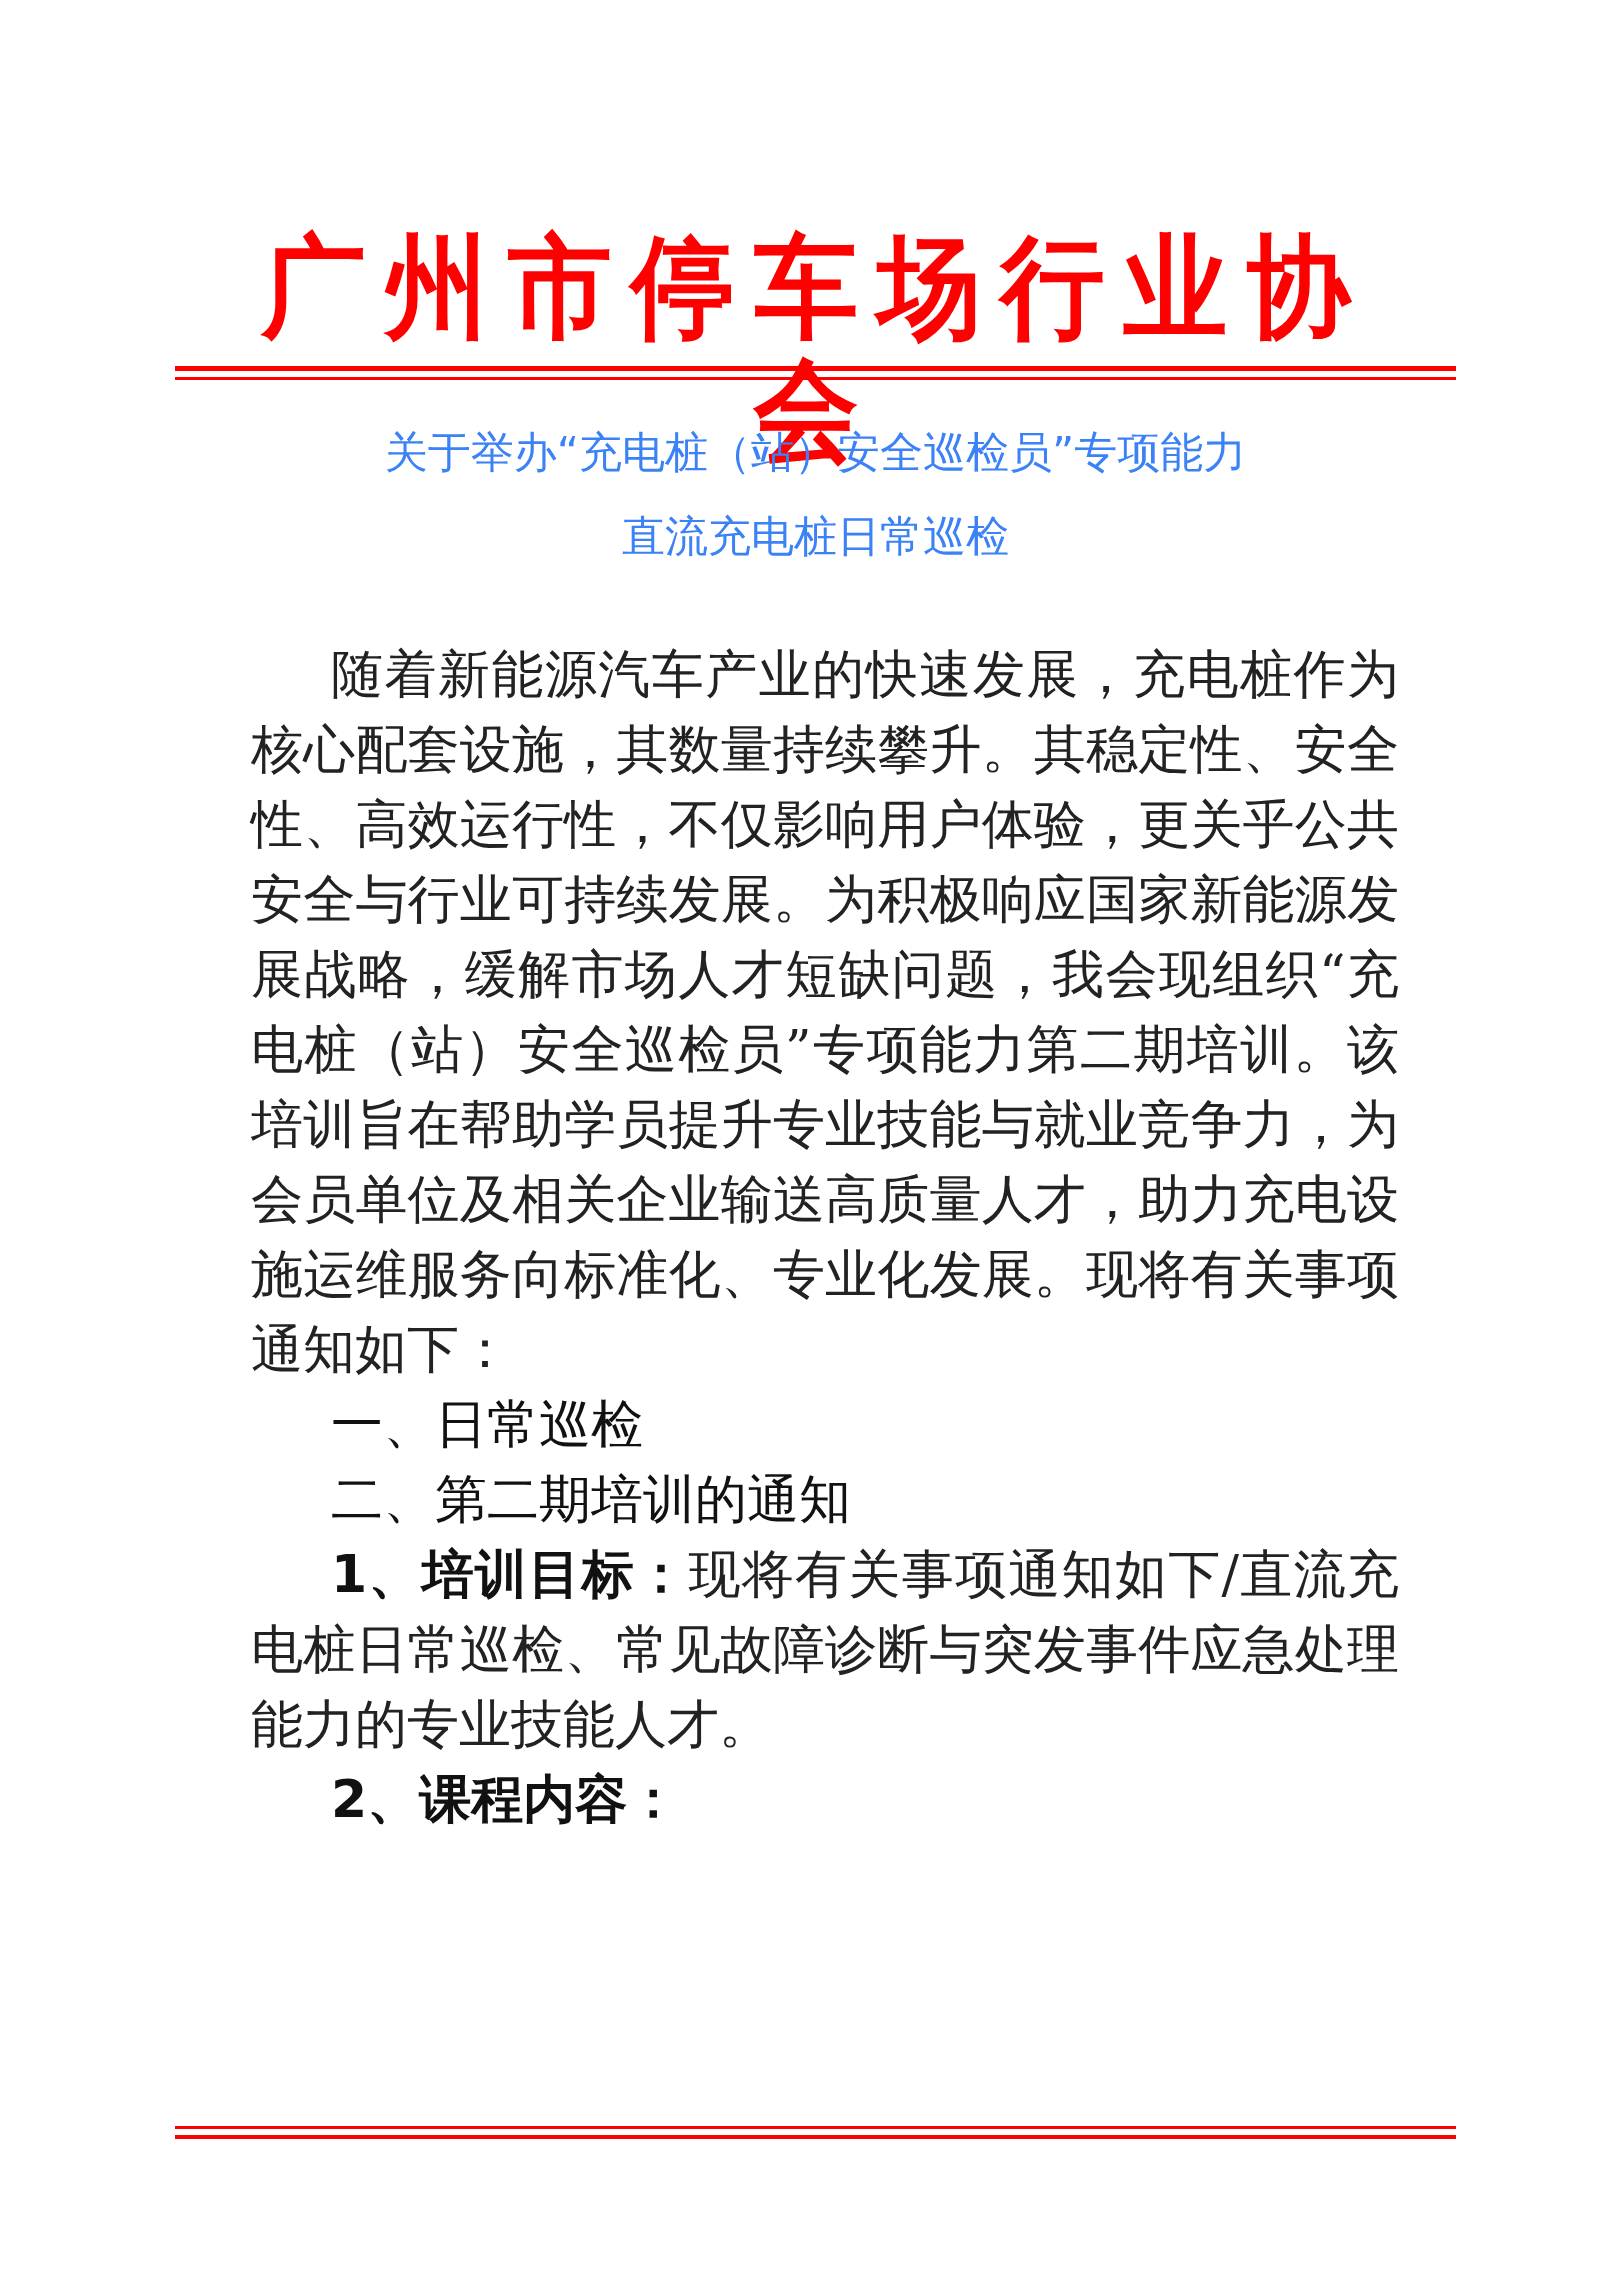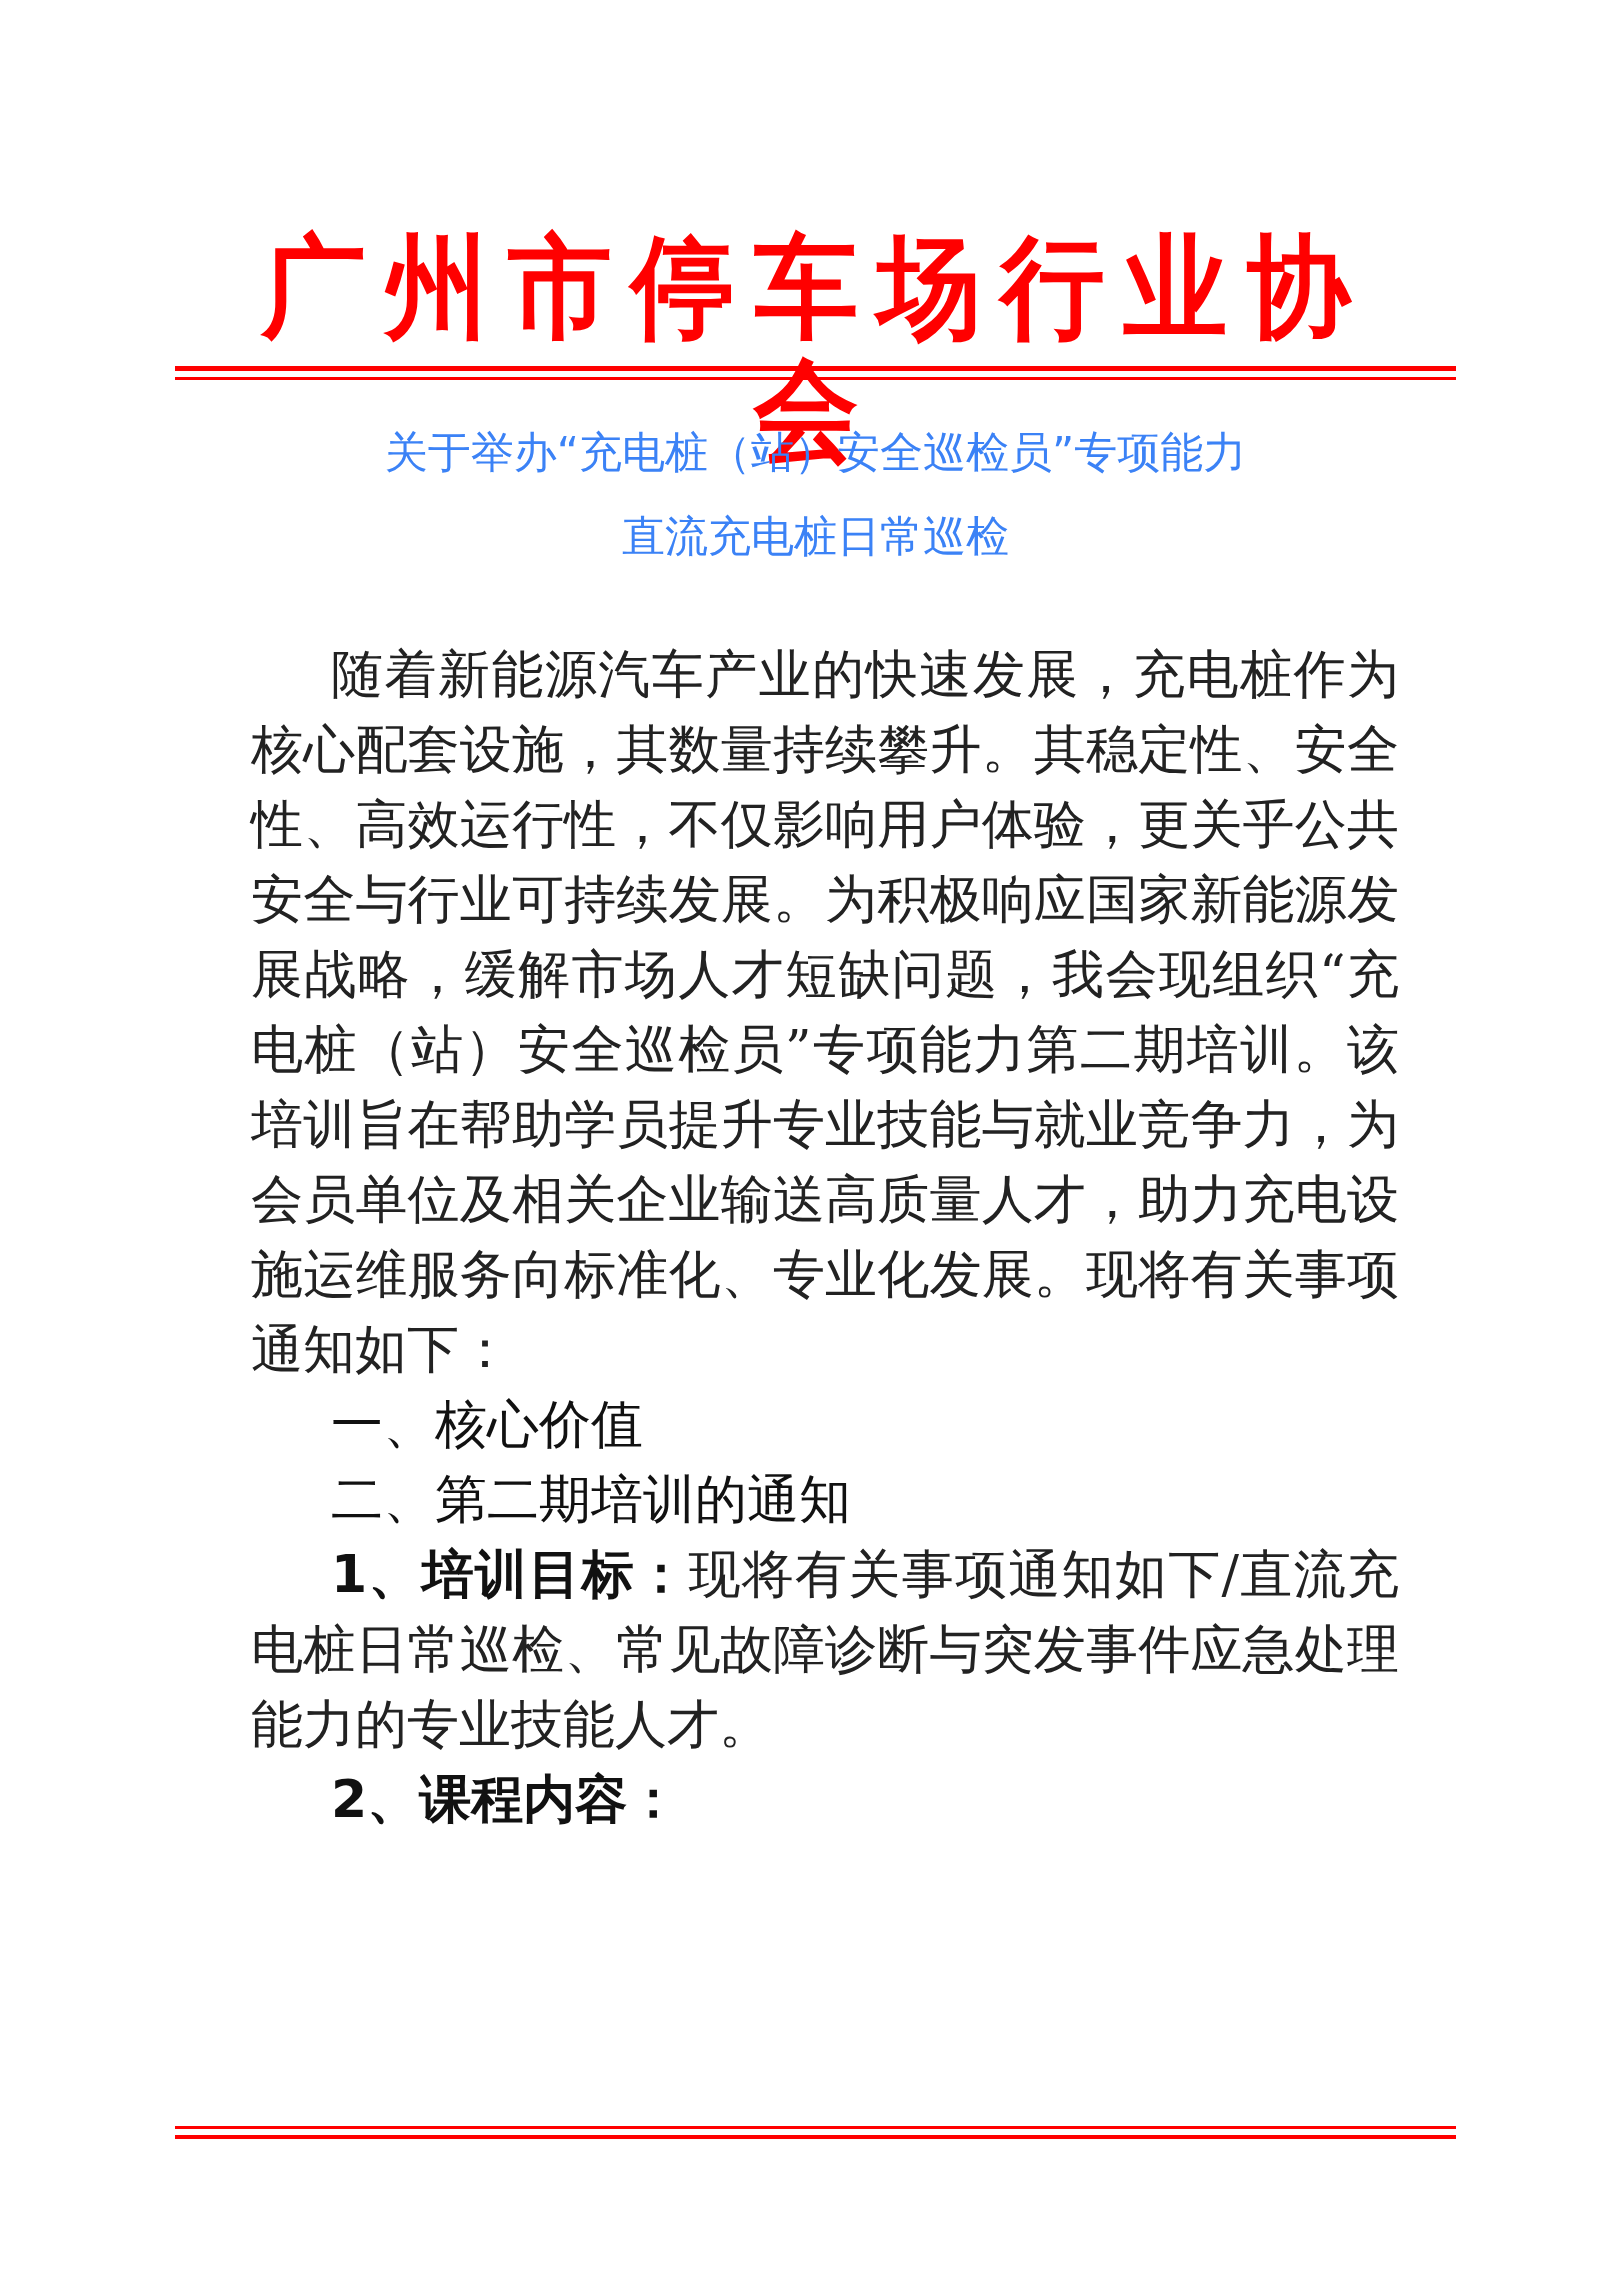--- a/index.html
+++ b/index.html
@@ -44,21 +44,21 @@
   <div class="masthead">广州市停车场行业协会</div>
   <div class="rule top-thick"></div>
   <div class="rule top-thin"></div>
 
   <div class="title l1">关于举办“充电桩（站）安全巡检员”专项能力</div>
   <div class="title l2">直流充电桩日常巡检</div>
 
   <div class="body">
     <p>随着新能源汽车产业的快速发展，充电桩作为核心配套设施，其数量持续攀升。其稳定性、安全性、高效运行性，不仅影响用户体验，更关乎公共安全与行业可持续发展。为积极响应国家新能源发展战略，缓解市场人才短缺问题，我会现组织“充电桩（站）安全巡检员”专项能力第二期培训。该培训旨在帮助学员提升专业技能与就业竞争力，为会员单位及相关企业输送高质量人才，助力充电设施运维服务向标准化、专业化发展。现将有关事项通知如下：</p>
 
-    <p class="heading">一、核心价值</p>
+    <p class="heading">一、日常巡检</p>
 
 
 
     <p class="heading">二、第二期培训的通知</p>
 
     <p><span class="b">1、培训目标：</span><span>现将有关事项通知如下/直流充电桩日常巡检、常见故障诊断与突发事件应急处理能力的专业技能人才。</span></p>
 
     <p><span class="b">2、课程内容：</span><span></span></p>
   </div>
 

